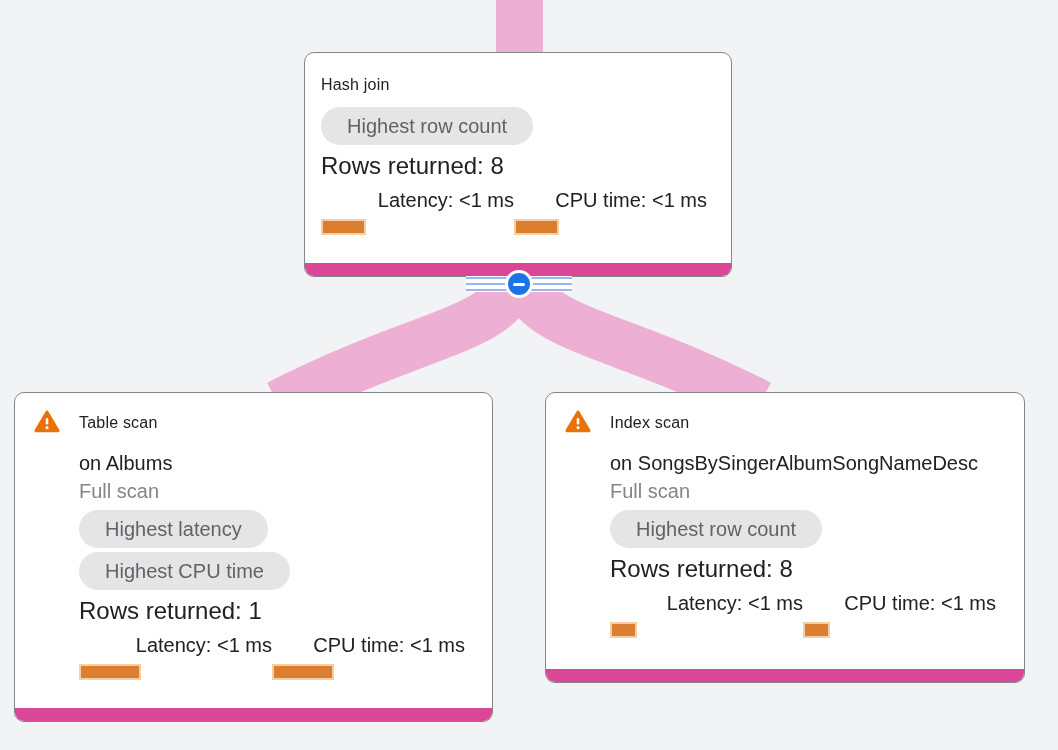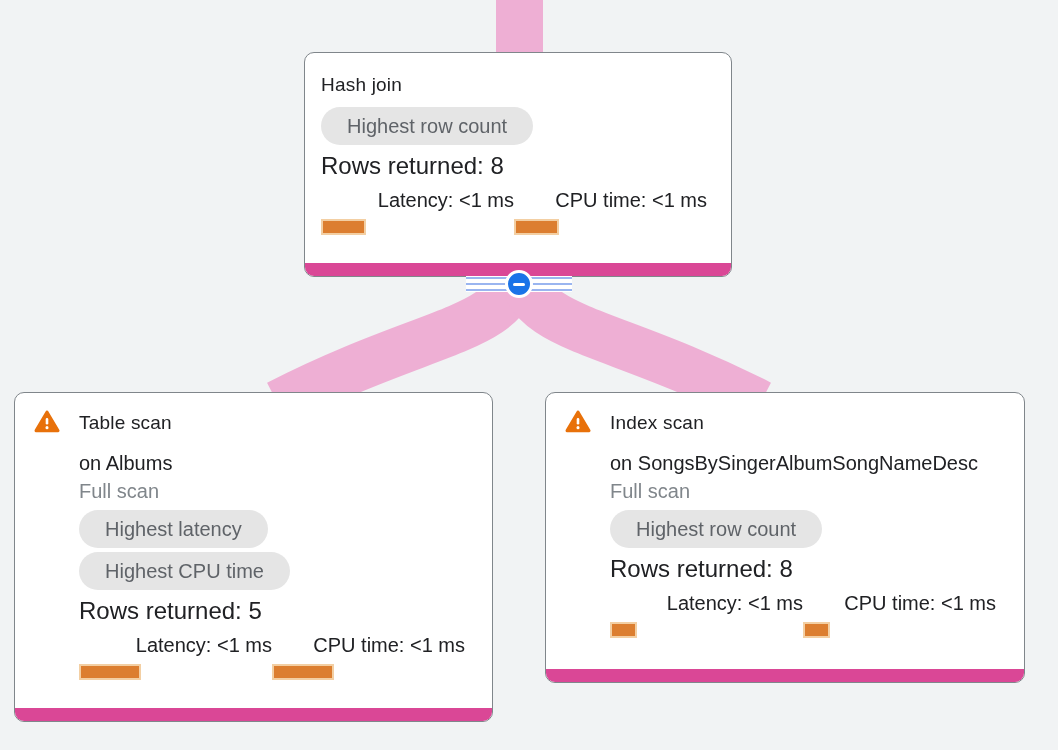--- a/index.html
+++ b/index.html
@@ -38,21 +38,21 @@
   .card-body {
     position: absolute;
     top: 14px; right: 16px;
   }
   .warning-slot {
     position: absolute;
     left: 19px; top: 17px;
     width: 26px; height: 24px;
   }
   .node-title {
-    font-size: 19px;
+    font-size: 16px;
     line-height: 32px;
     color: #202124;
     letter-spacing: .2px;
   }
   .node-subtitle {
     margin-top: 11px;
     font-size: 20px;
     line-height: 26px;
     color: #202124;
   }
@@ -194,21 +194,21 @@
       </svg>
     </div>
     <div class="card-body">
       <div class="node-title">Table scan</div>
       <div class="node-subtitle">on Albums</div>
       <div class="node-scan-type">Full scan</div>
       <div class="badges">
         <div class="badge">Highest latency</div>
         <div class="badge">Highest CPU time</div>
       </div>
-      <div class="rows-returned">Rows returned: 5</div>
+      <div class="rows-returned">Rows returned: 1</div>
       <div class="metrics">
         <div class="metric">
           <div class="metric-label">Latency: &lt;1 ms</div>
           <div class="metric-bar" style="width: 62px;"></div>
         </div>
         <div class="metric">
           <div class="metric-label">CPU time: &lt;1 ms</div>
           <div class="metric-bar" style="width: 62px;"></div>
         </div>
       </div>

